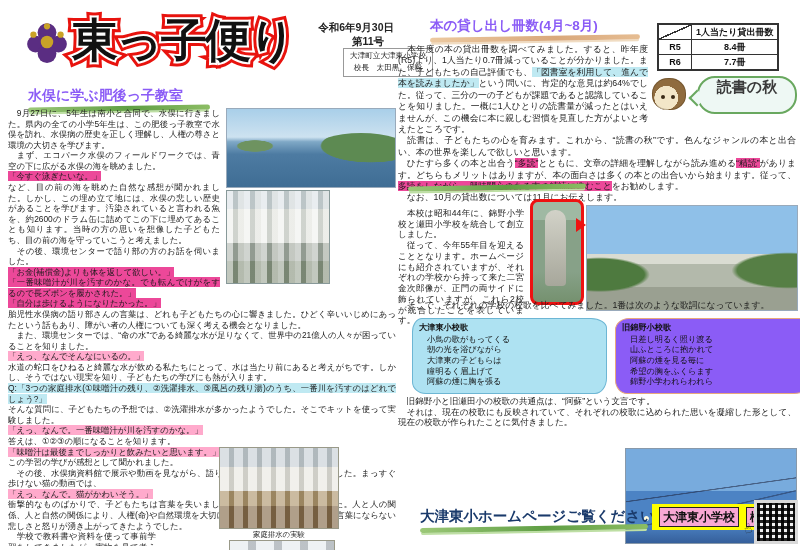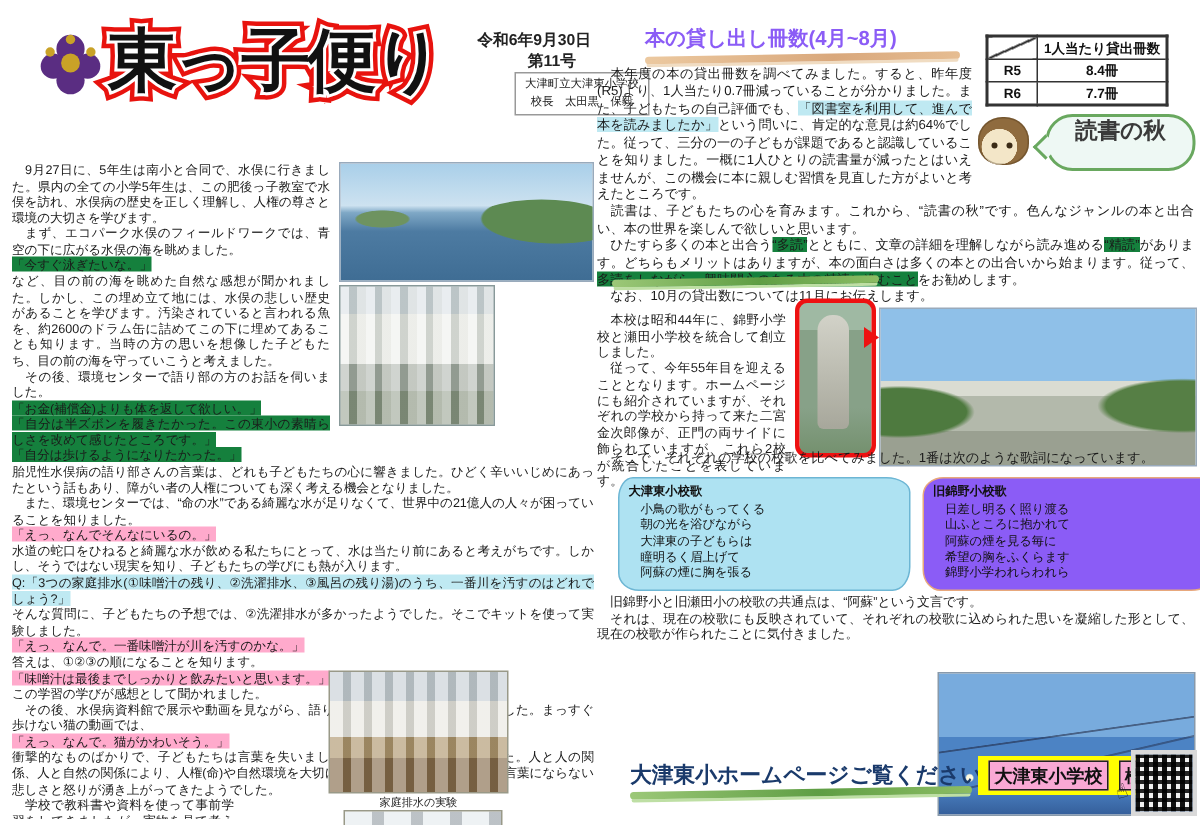--- a/index.html
+++ b/index.html
@@ -22,21 +22,21 @@
 
   
   .h-article{font-weight:bold;color:#8b5cf6;white-space:nowrap;}
   .brush{height:5px;border-radius:3px;transform:rotate(-1deg);margin-top:1px;}
   .brush-green{background:linear-gradient(90deg,#9cc878,#5f9e44 55%,#8cbd64);box-shadow:0 3px 0 -1px #bedfa4;}
   .brush-tan{background:linear-gradient(90deg,#ecc9a0,#d9a87c 60%,#e6bd92);box-shadow:0 3px 0 -1px #f0dcc2;}
 
   
   .flow{position:absolute;text-align:justify;color:#1a1a1a;}
   .para{margin:0;padding:0;}
-  .hl-y{background:#15803d;}
+  .hl-y{background:#ec4899;}
   .hl-p{background:#ffaacc;}
   .hl-b{background:#bfe9f2;}
 
   #minamata-text{left:8px;top:108px;width:388px;height:438px;font-size:8.4px;line-height:1.26;overflow:hidden;}
   #lending-text{left:398px;top:44px;width:398px;font-size:8.8px;line-height:1.3;}
   #history-intro{left:398px;top:208px;width:398px;font-size:8.6px;line-height:1.25;}
   #history-compare{left:398px;top:300px;width:398px;font-size:8.8px;line-height:1.3;}
   #history-analysis{left:398px;top:396px;width:398px;font-size:8.6px;line-height:1.25;}
   #history-closing{left:398px;top:428px;width:398px;font-size:8.5px;line-height:1.22;}
 
@@ -154,34 +154,38 @@
   </div>
   <div class="date-block">
     <div>令和6年9月30日</div>
     <div class="issue">第11号</div>
   </div>
   <div class="school-box">
     <div>大津町立大津東小学校</div>
     <div>校長　太田黒　保毅</div>
   </div>
 
+  <div style="position:absolute;left:28px;top:87px;">
+    <div class="h-article" style="font-size:14px;">水俣に学ぶ肥後っ子教室</div>
+    <div class="brush brush-green" style="width:182px;"></div>
+  </div>
 
   <div id="minamata-text" class="flow">
     <div class="photos-top">
       <div class="ph ph-sea"></div>
       <div class="ph ph-group"></div>
     </div>
     <div>
         <p class="para"><span>　9月27日に、5年生は南小と合同で、水俣に行きました。県内の全ての小学5年生は、この肥後っ子教室で水俣を訪れ、水俣病の歴史を正しく理解し、人権の尊さと環境の大切さを学びます。</span></p>
         <p class="para"><span>　まず、エコパーク水俣のフィールドワークでは、青空の下に広がる水俣の海を眺めました。</span></p>
         <p class="para"><span class="hl-y">「今すぐ泳ぎたいな。」</span></p>
         <p class="para"><span>など、目の前の海を眺めた自然な感想が聞かれました。しかし、この埋め立て地には、水俣の悲しい歴史があることを学びます。汚染されていると言われる魚を、約2600のドラム缶に詰めてこの下に埋めてあることも知ります。当時の方の思いを想像した子どもたち、目の前の海を守っていこうと考えました。</span></p>
         <p class="para"><span>　その後、環境センターで語り部の方のお話を伺いました。</span></p>
         <p class="para"><span class="hl-y">「お金(補償金)よりも体を返して欲しい。」</span></p>
-        <p class="para"><span class="hl-y">「自分は半ズボンを履きたかった。この東小の素晴らしさを改めて感じたところです。」</span></p>
+        <p class="para"><span class="hl-y">「一番味噌汁が川を汚すのかな。でも転んでけがをするので長ズボンを履かされた。」</span></p>
         <p class="para"><span class="hl-y">「自分は歩けるようになりたかった。」</span></p>
         <p class="para"><span>胎児性水俣病の語り部さんの言葉は、どれも子どもたちの心に響きました。ひどく辛いいじめにあったという話もあり、障がい者の人権についても深く考える機会となりました。</span></p>
         <p class="para"><span>　また、環境センターでは、“命の水”である綺麗な水が足りなくて、世界中の21億人の人々が困っていることを知りました。</span></p>
         <p class="para"><span class="hl-p">「えっ、なんでそんなにいるの。」</span></p>
         <p class="para"><span>水道の蛇口をひねると綺麗な水が飲める私たちにとって、水は当たり前にあると考えがちです。しかし、そうではない現実を知り、子どもたちの学びにも熱が入ります。</span></p>
         <p class="para"><span class="hl-b">Q:「3つの家庭排水(①味噌汁の残り、②洗濯排水、③風呂の残り湯)のうち、一番川を汚すのはどれでしょう?」</span></p>
         <p class="para"><span>そんな質問に、子どもたちの予想では、②洗濯排水が多かったようでした。そこでキットを使って実験しました。</span></p>
         <p class="para"><span class="hl-p">「えっ、なんで。一番味噌汁が川を汚すのかな。」</span></p>
         <p class="para"><span>答えは、①②③の順になることを知ります。</span></p>
         <p class="para"><span class="hl-p">「味噌汁は最後までしっかりと飲みたいと思います。」</span></p>

